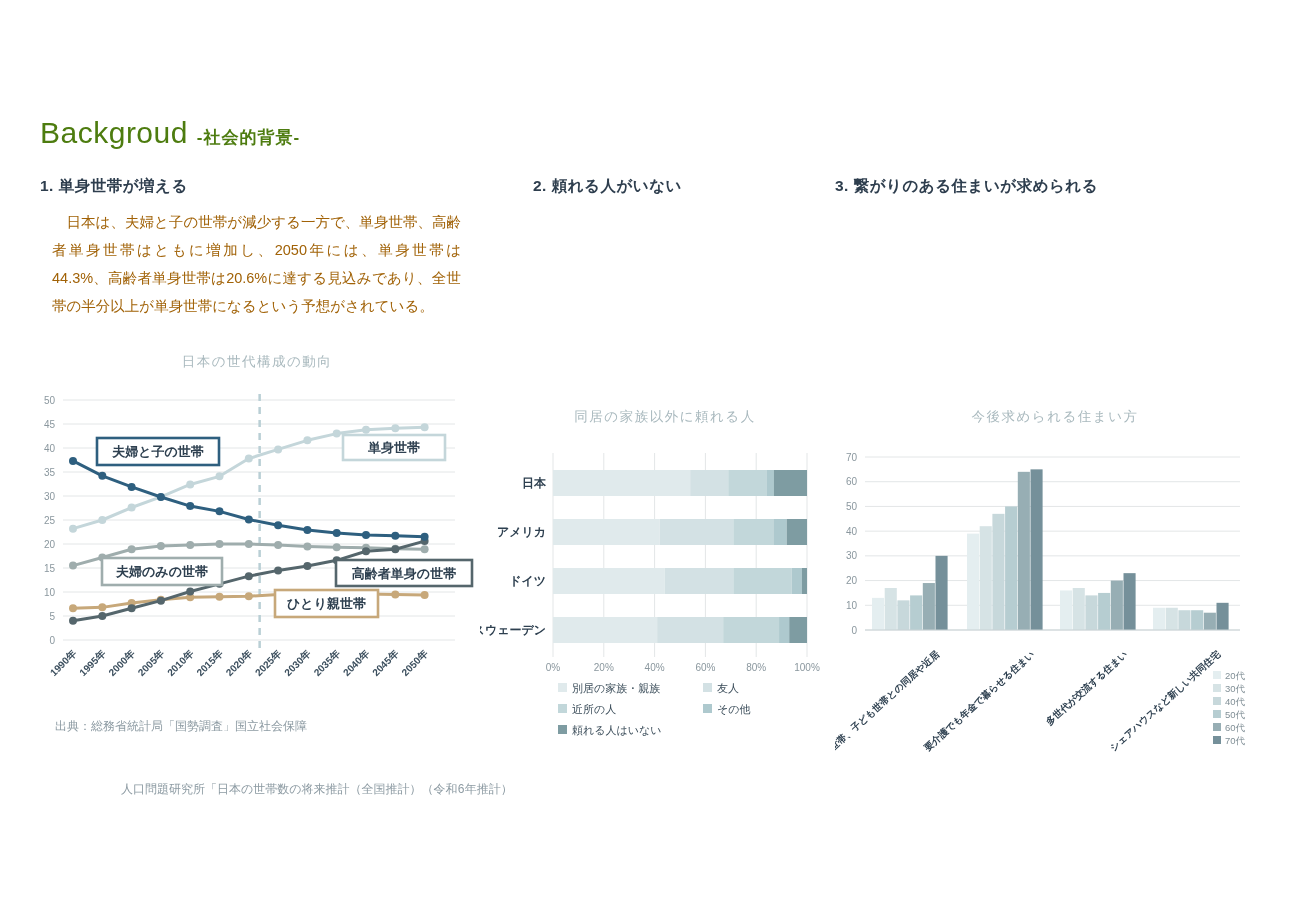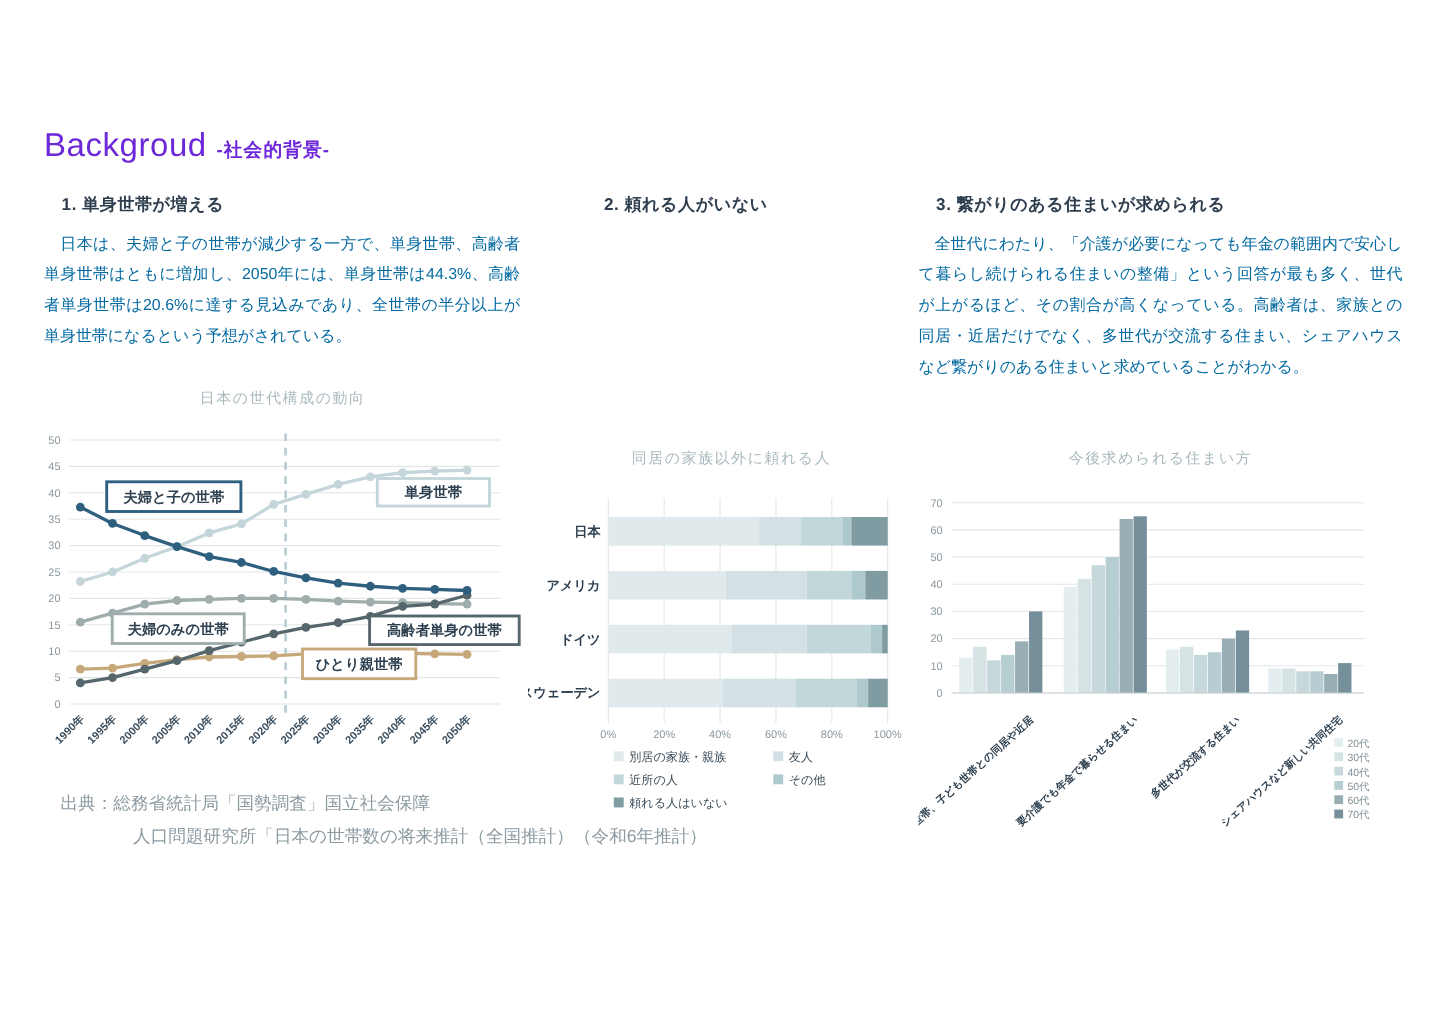--- a/index.html
+++ b/index.html
@@ -1,34 +1,34 @@
 <!DOCTYPE html>
 <html><head>
 <meta charset="utf-8">
 <style>
   html,body{margin:0;padding:0;background:#ffffff;}
   body{width:1300px;height:919px;position:relative;overflow:hidden;
        font-family:"Liberation Sans","DejaVu Sans",sans-serif;}
   .page{position:absolute;inset:0;background:#fff;}
   h1{position:absolute;left:40px;top:116px;margin:0;font-weight:400;
-     color:#6d28d9;font-size:30px;letter-spacing:.5px;}
+     color:#4d7c0f;font-size:30px;letter-spacing:.5px;}
   h1 .sub{font-size:17px;font-weight:700;letter-spacing:1px;}
   section.col{position:absolute;top:176px;}
   #col1{left:40px;width:433px;}
   #col2{left:533px;width:327px;}
   #col3{left:835px;width:440px;}
-  h2{margin:0 0 12px 16px;font-size:15.5px;font-weight:700;color:#2e3e4e;letter-spacing:.5px;}
-  p.body{margin:0;font-size:14.5px;color:#0369a1;line-height:1.93;text-align:justify;}
+  h2{margin:0 0 12px 0;font-size:15.5px;font-weight:700;color:#2e3e4e;letter-spacing:.5px;}
+  p.body{margin:12px;font-size:14.5px;color:#a16207;line-height:1.93;text-align:justify;}
   svg.chart{position:absolute;}
   #chart1{left:35px;top:348px;}
   #chart2{left:480px;top:405px;}
   #chart3{left:835px;top:405px;}
   footer{position:absolute;left:55px;top:716px;}
-  .src-line{font-size:16px;color:#8c9aa2;line-height:1.9;}
-  .src-line.ind{padding-left:66px;}
+  .src-line{font-size:12px;color:#8c9aa2;line-height:1.9;font-family:Liberation Mono, monospace;}
+  .src-line.ind{padding-left:66px;margin-top:40px;}
   
   .ct{fill:#a9b9be;font-size:13.5px;letter-spacing:1.5px;}
   .gl{stroke:#e3e6e7;stroke-width:1;}
   .yt{fill:#8a979e;font-size:10px;}
   .xt{fill:#3c4f5e;font-size:10px;font-weight:bold;}
   .vdash{stroke:#b9cfd5;stroke-width:2.5;stroke-dasharray:7 6;fill:none;}
   .boxlab{fill:#2e4050;font-size:13px;font-weight:bold;}
   .cat2{fill:#2e4050;font-size:12px;font-weight:bold;}
   .lg2{fill:#3a4c59;font-size:11px;}
   .cat3{fill:#2e4050;font-size:9.5px;font-weight:bold;}
@@ -49,21 +49,20 @@
     <h2>1. 単身世帯が増える</h2>
     <p class="body">　日本は、夫婦と子の世帯が減少する一方で、単身世帯、高齢者単身世帯はともに増加し、2050年には、単身世帯は44.3%、高齢者単身世帯は20.6%に達する見込みであり、全世帯の半分以上が単身世帯になるという予想がされている。</p>
   </section>
 
   <section class="col" id="col2">
     <h2>2. 頼れる人がいない</h2>
   </section>
 
   <section class="col" id="col3">
     <h2>3. 繋がりのある住まいが求められる</h2>
-    <p class="body">　全世代にわたり、「介護が必要になっても年金の範囲内で安心して暮らし続けられる住まいの整備」という回答が最も多く、世代が上がるほど、その割合が高くなっている。高齢者は、家族との同居・近居だけでなく、多世代が交流する住まい、シェアハウスなど繋がりのある住まいと求めていることがわかる。</p>
   </section>
 
   <svg class="chart" id="chart1" width="450" height="340">
       <text x="222" y="18" text-anchor="middle" class="ct">日本の世代構成の動向</text>
       <g>
         <line x1="28" y1="292" x2="420" y2="292" class="gl"></line>
         <text x="20" y="295.5" text-anchor="end" class="yt">0</text>
         <line x1="28" y1="268" x2="420" y2="268" class="gl"></line>
         <text x="20" y="271.5" text-anchor="end" class="yt">5</text>
         <line x1="28" y1="244" x2="420" y2="244" class="gl"></line>

